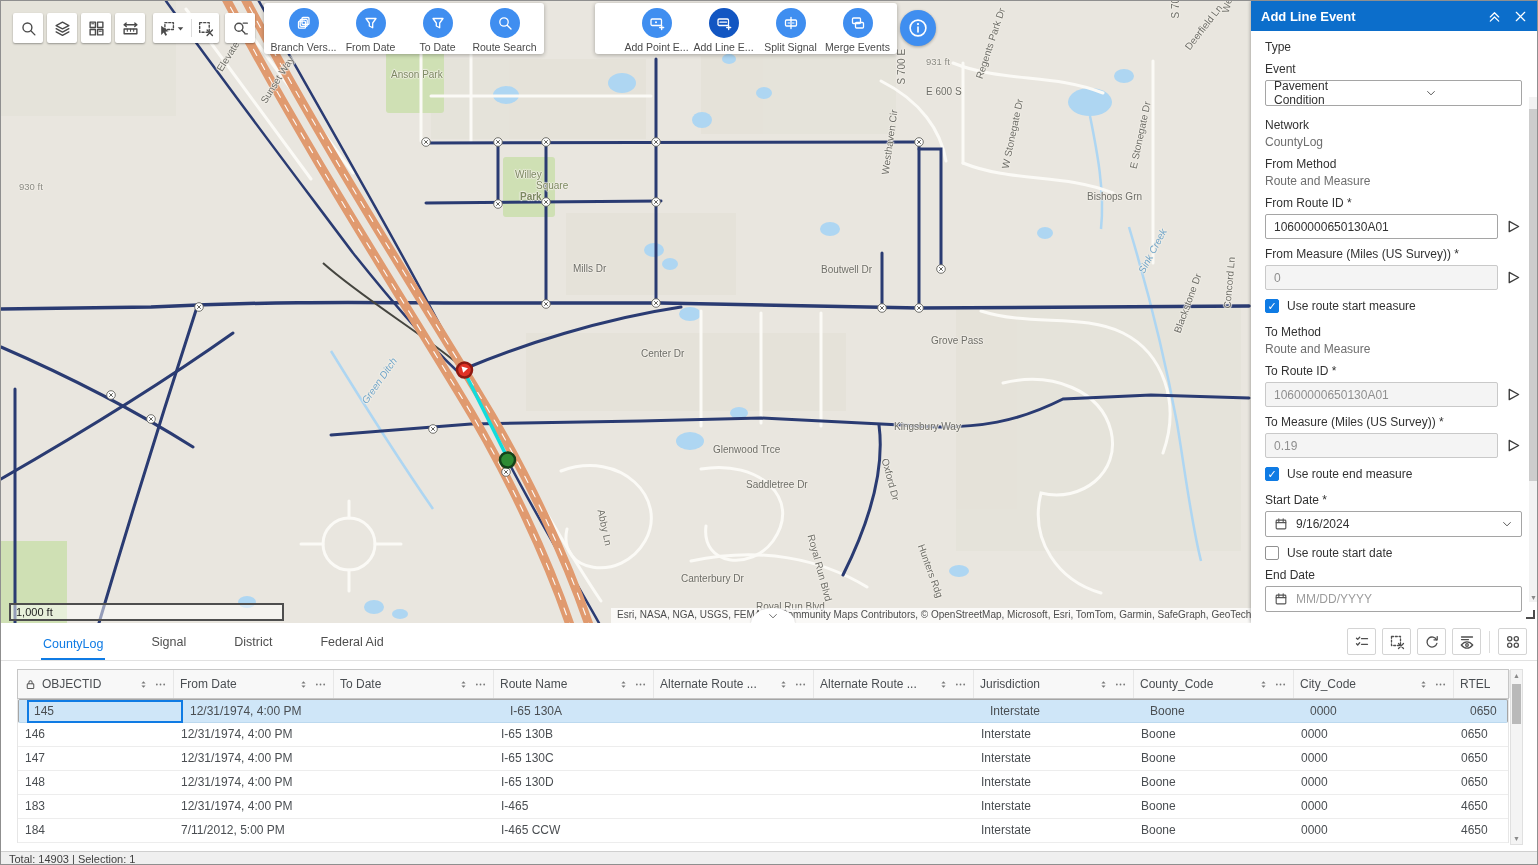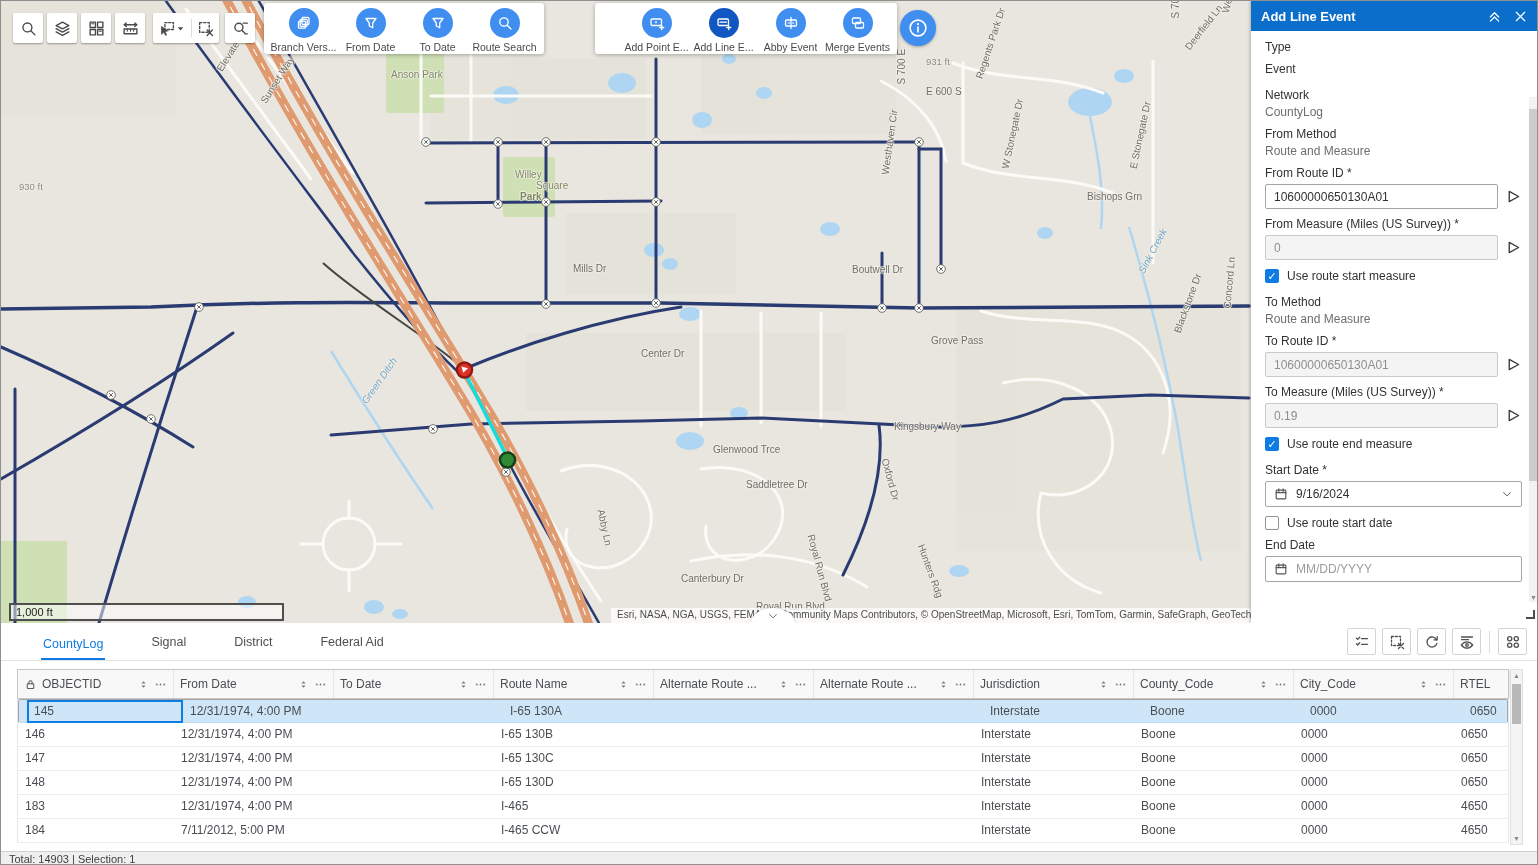--- a/index.html
+++ b/index.html
@@ -293,21 +293,21 @@
     </svg>
 
     <div id="maplabels">
         <span class="maplabel" style="left: 218px; top: 64px; transform: rotate(-58deg);">Elevated Way</span>
         <span class="maplabel" style="left: 262px; top: 96px; transform: rotate(-58deg);">Sunset Way</span>
         <span class="maplabel park" style="left: 390px; top: 68px;">Anson Park</span>
         <span class="maplabel park" style="left: 514px; top: 168px;">Willey</span>
         <span class="maplabel park" style="left: 535px; top: 179px;">Square</span>
         <span class="maplabel park" style="left: 519px; top: 190px; font-weight: bold;">Park</span>
         <span class="maplabel" style="left: 572px; top: 262px;">Mills Dr</span>
-        <span class="maplabel" style="left: 851px; top: 263px;">Boutwell Dr</span>
+        <span class="maplabel" style="left: 820px; top: 263px;">Boutwell Dr</span>
         <span class="maplabel" style="left: 640px; top: 347px;">Center Dr</span>
         <span class="maplabel" style="left: 930px; top: 334px;">Grove Pass</span>
         <span class="maplabel" style="left: 893px; top: 420px;">Kingsbury Way</span>
         <span class="maplabel" style="left: 712px; top: 443px; text-align: right;">Glenwood Trce</span>
         <span class="maplabel" style="left: 745px; top: 478px;">Saddletree Dr</span>
         <span class="maplabel" style="left: 600px; top: 503px; transform: rotate(78deg);">Abby Ln</span>
         <span class="maplabel" style="left: 680px; top: 572px;">Canterbury Dr</span>
         <span class="maplabel" style="left: 755px; top: 600px;">Royal Run Blvd</span>
         <span class="maplabel" style="left: 810px; top: 528px; transform: rotate(75deg);">Royal Run Blvd</span>
         <span class="maplabel" style="left: 884px; top: 452px; transform: rotate(75deg);">Oxford Dr</span>
@@ -463,21 +463,21 @@
           <span class="tlabel">Add Line E...</span>
         </div>
         <div class="titem">
           <span class="circ">
             <svg viewBox="0 0 16 16" fill="none" stroke="currentColor" stroke-width="1.3" stroke-linecap="round" stroke-linejoin="round" width="100%" height="100%">
               <rect x="2.5" y="5" width="11" height="6" rx="1"></rect>
               <path d="M8 2.5v11"></path>
               <path d="M5 8h1.6M9.4 8H11" stroke-width="1"></path>
             </svg>
           </span>
-          <span class="tlabel">Abby Event</span>
+          <span class="tlabel">Split Signal</span>
         </div>
         <div class="titem">
           <span class="circ">
             <svg viewBox="0 0 16 16" fill="none" stroke="currentColor" stroke-width="1.3" stroke-linecap="round" stroke-linejoin="round" width="100%" height="100%">
               <rect x="2.5" y="3" width="8" height="5.5" rx="1"></rect>
               <rect x="5.5" y="7.5" width="8" height="5.5" rx="1"></rect>
             </svg>
           </span>
           <span class="tlabel">Merge Events</span>
         </div>
@@ -519,20 +519,28 @@
           <span style="display: flex; width: 100%; height: 100%; align-items: center; justify-content: center;">
             <svg viewBox="0 0 16 16" fill="none" stroke="currentColor" stroke-width="1.3" stroke-linecap="round" stroke-linejoin="round" width="100%" height="100%">
               <path d="M3.5 3.5l9 9M12.5 3.5l-9 9"></path>
             </svg>
           </span>
         </span>
     </div>
     <div class="pbody">
       <div class="flabel" style="margin-top:2px;">Type</div>
       <div class="flabel">Event</div>
+      <div class="sel">
+        <span>Pavement Condition</span>
+        <span style="display: flex; width: 100%; height: 100%; align-items: center; justify-content: center;">
+            <svg viewBox="0 0 16 16" fill="none" stroke="currentColor" stroke-width="1.3" stroke-linecap="round" stroke-linejoin="round" width="100%" height="100%">
+              <path d="M3.5 6 8 10.5 12.5 6"></path>
+            </svg>
+          </span>
+      </div>
       <div class="flabel" style="margin-top:12px;">Network</div>
       <div class="sub">CountyLog</div>
       <div class="flabel">From Method</div>
       <div class="sub">Route and Measure</div>
       <div class="flabel">From Route ID *</div>
       <div class="inprow">
         <div class="inp">
             <span>10600000650130A01</span>
           </div>
         <span class="pick">

